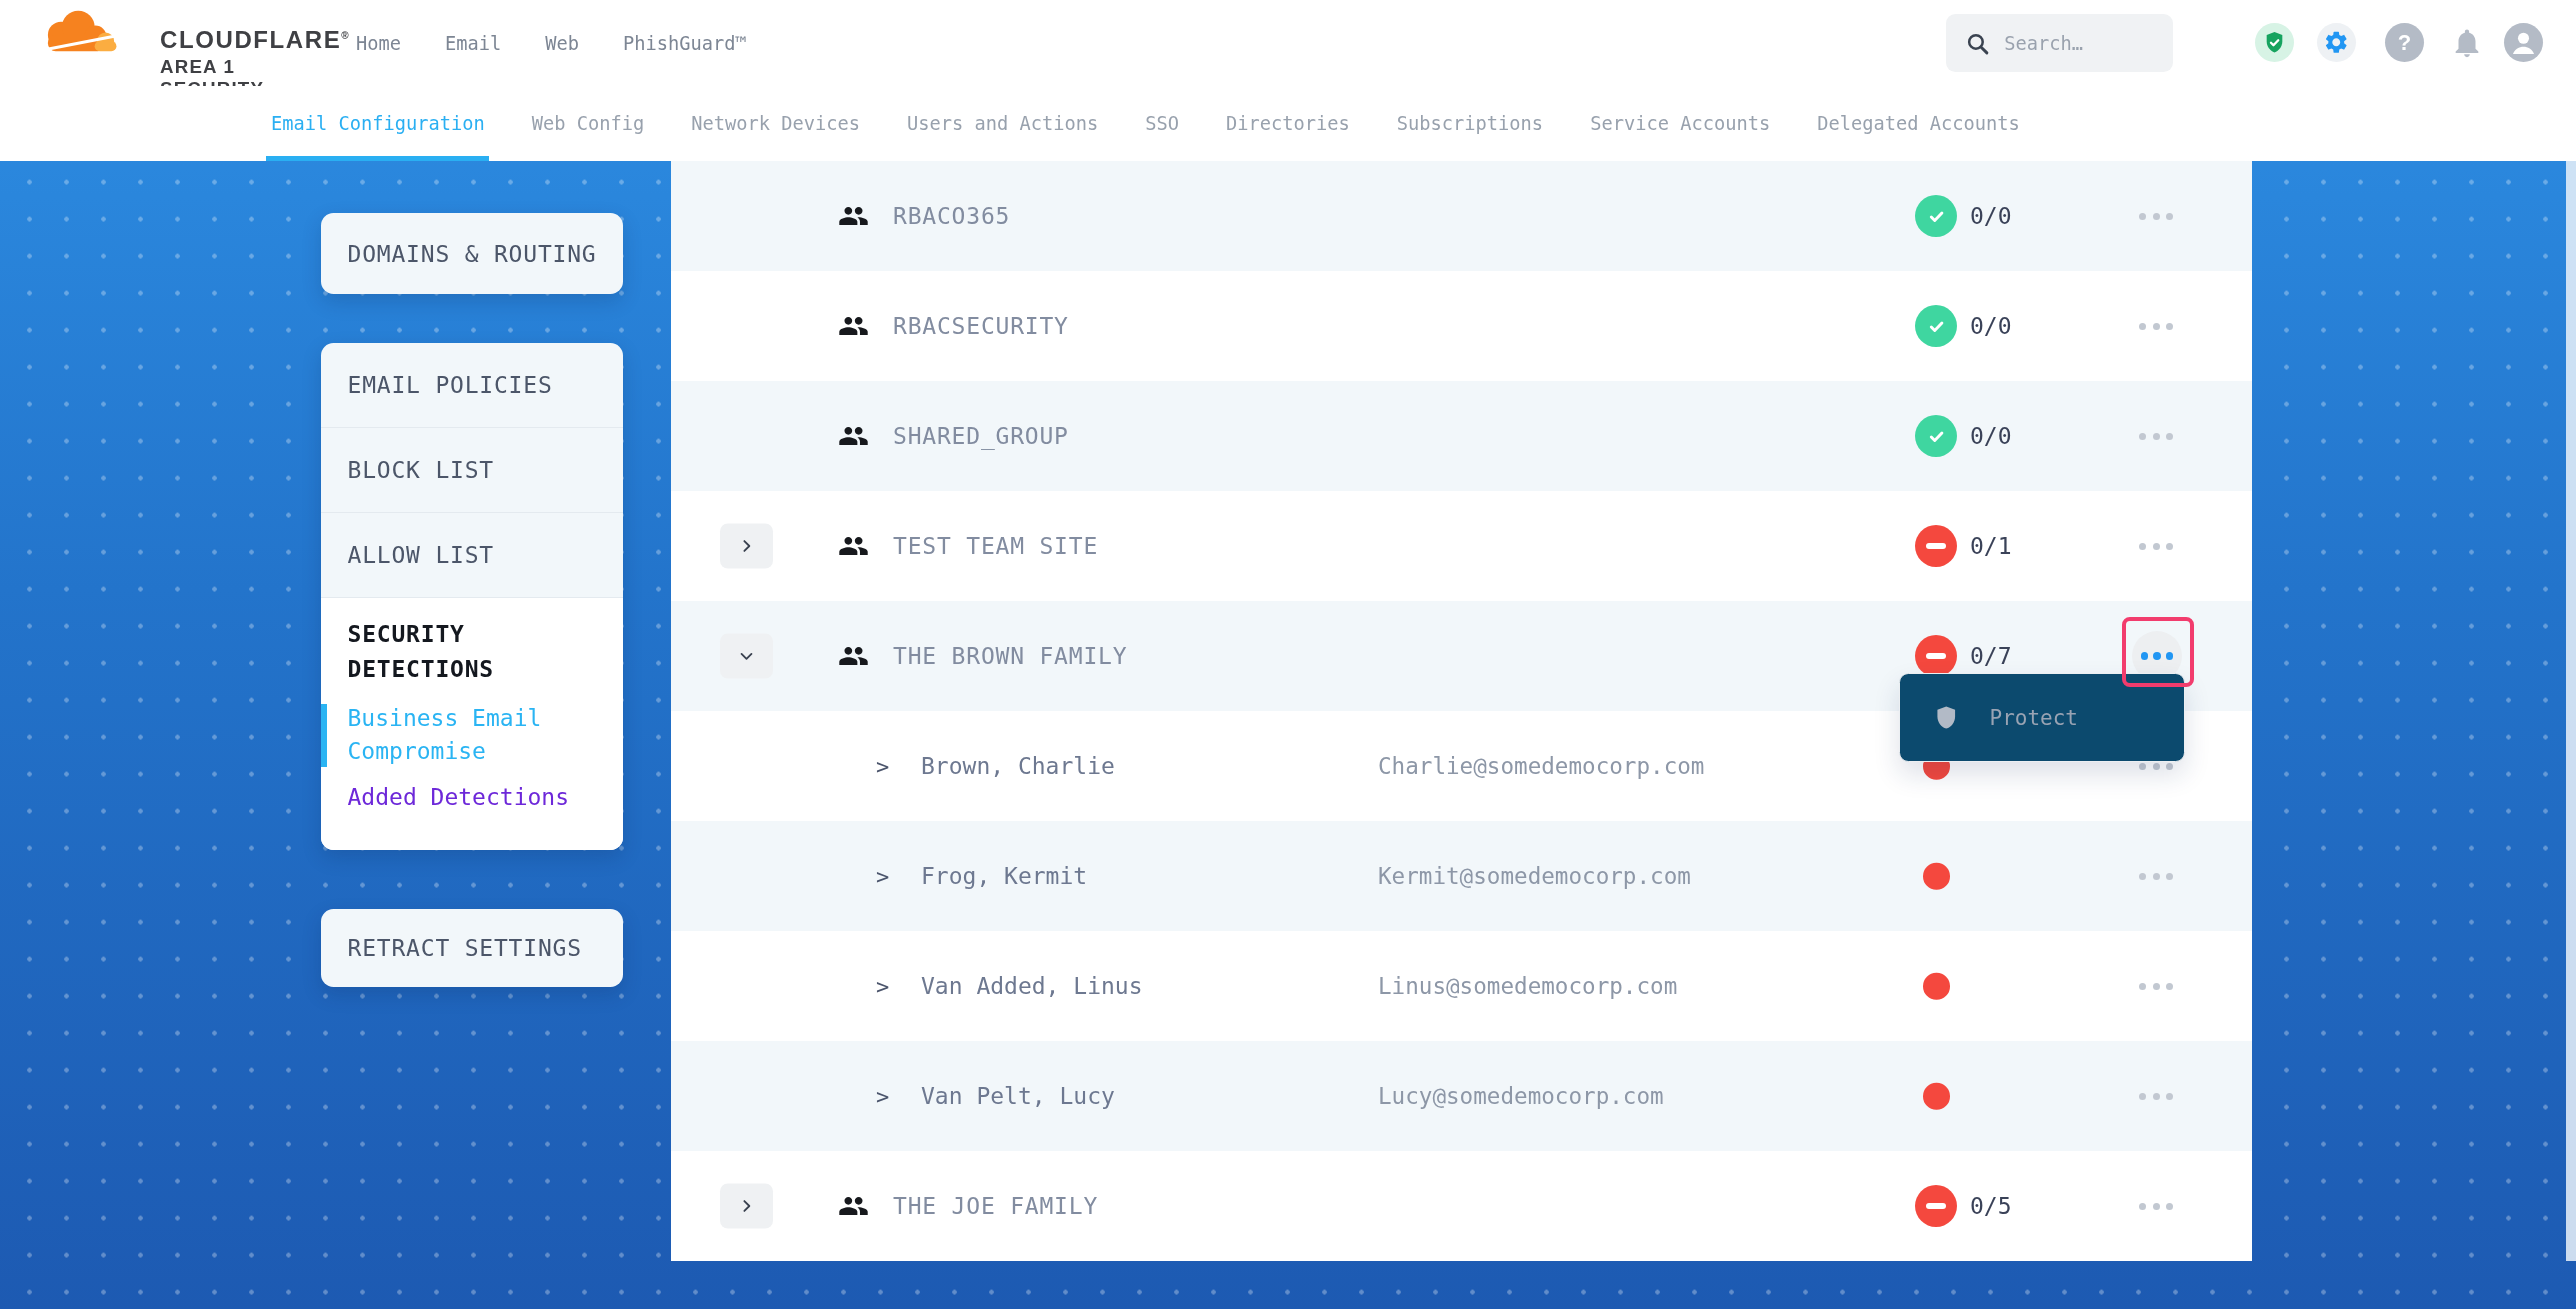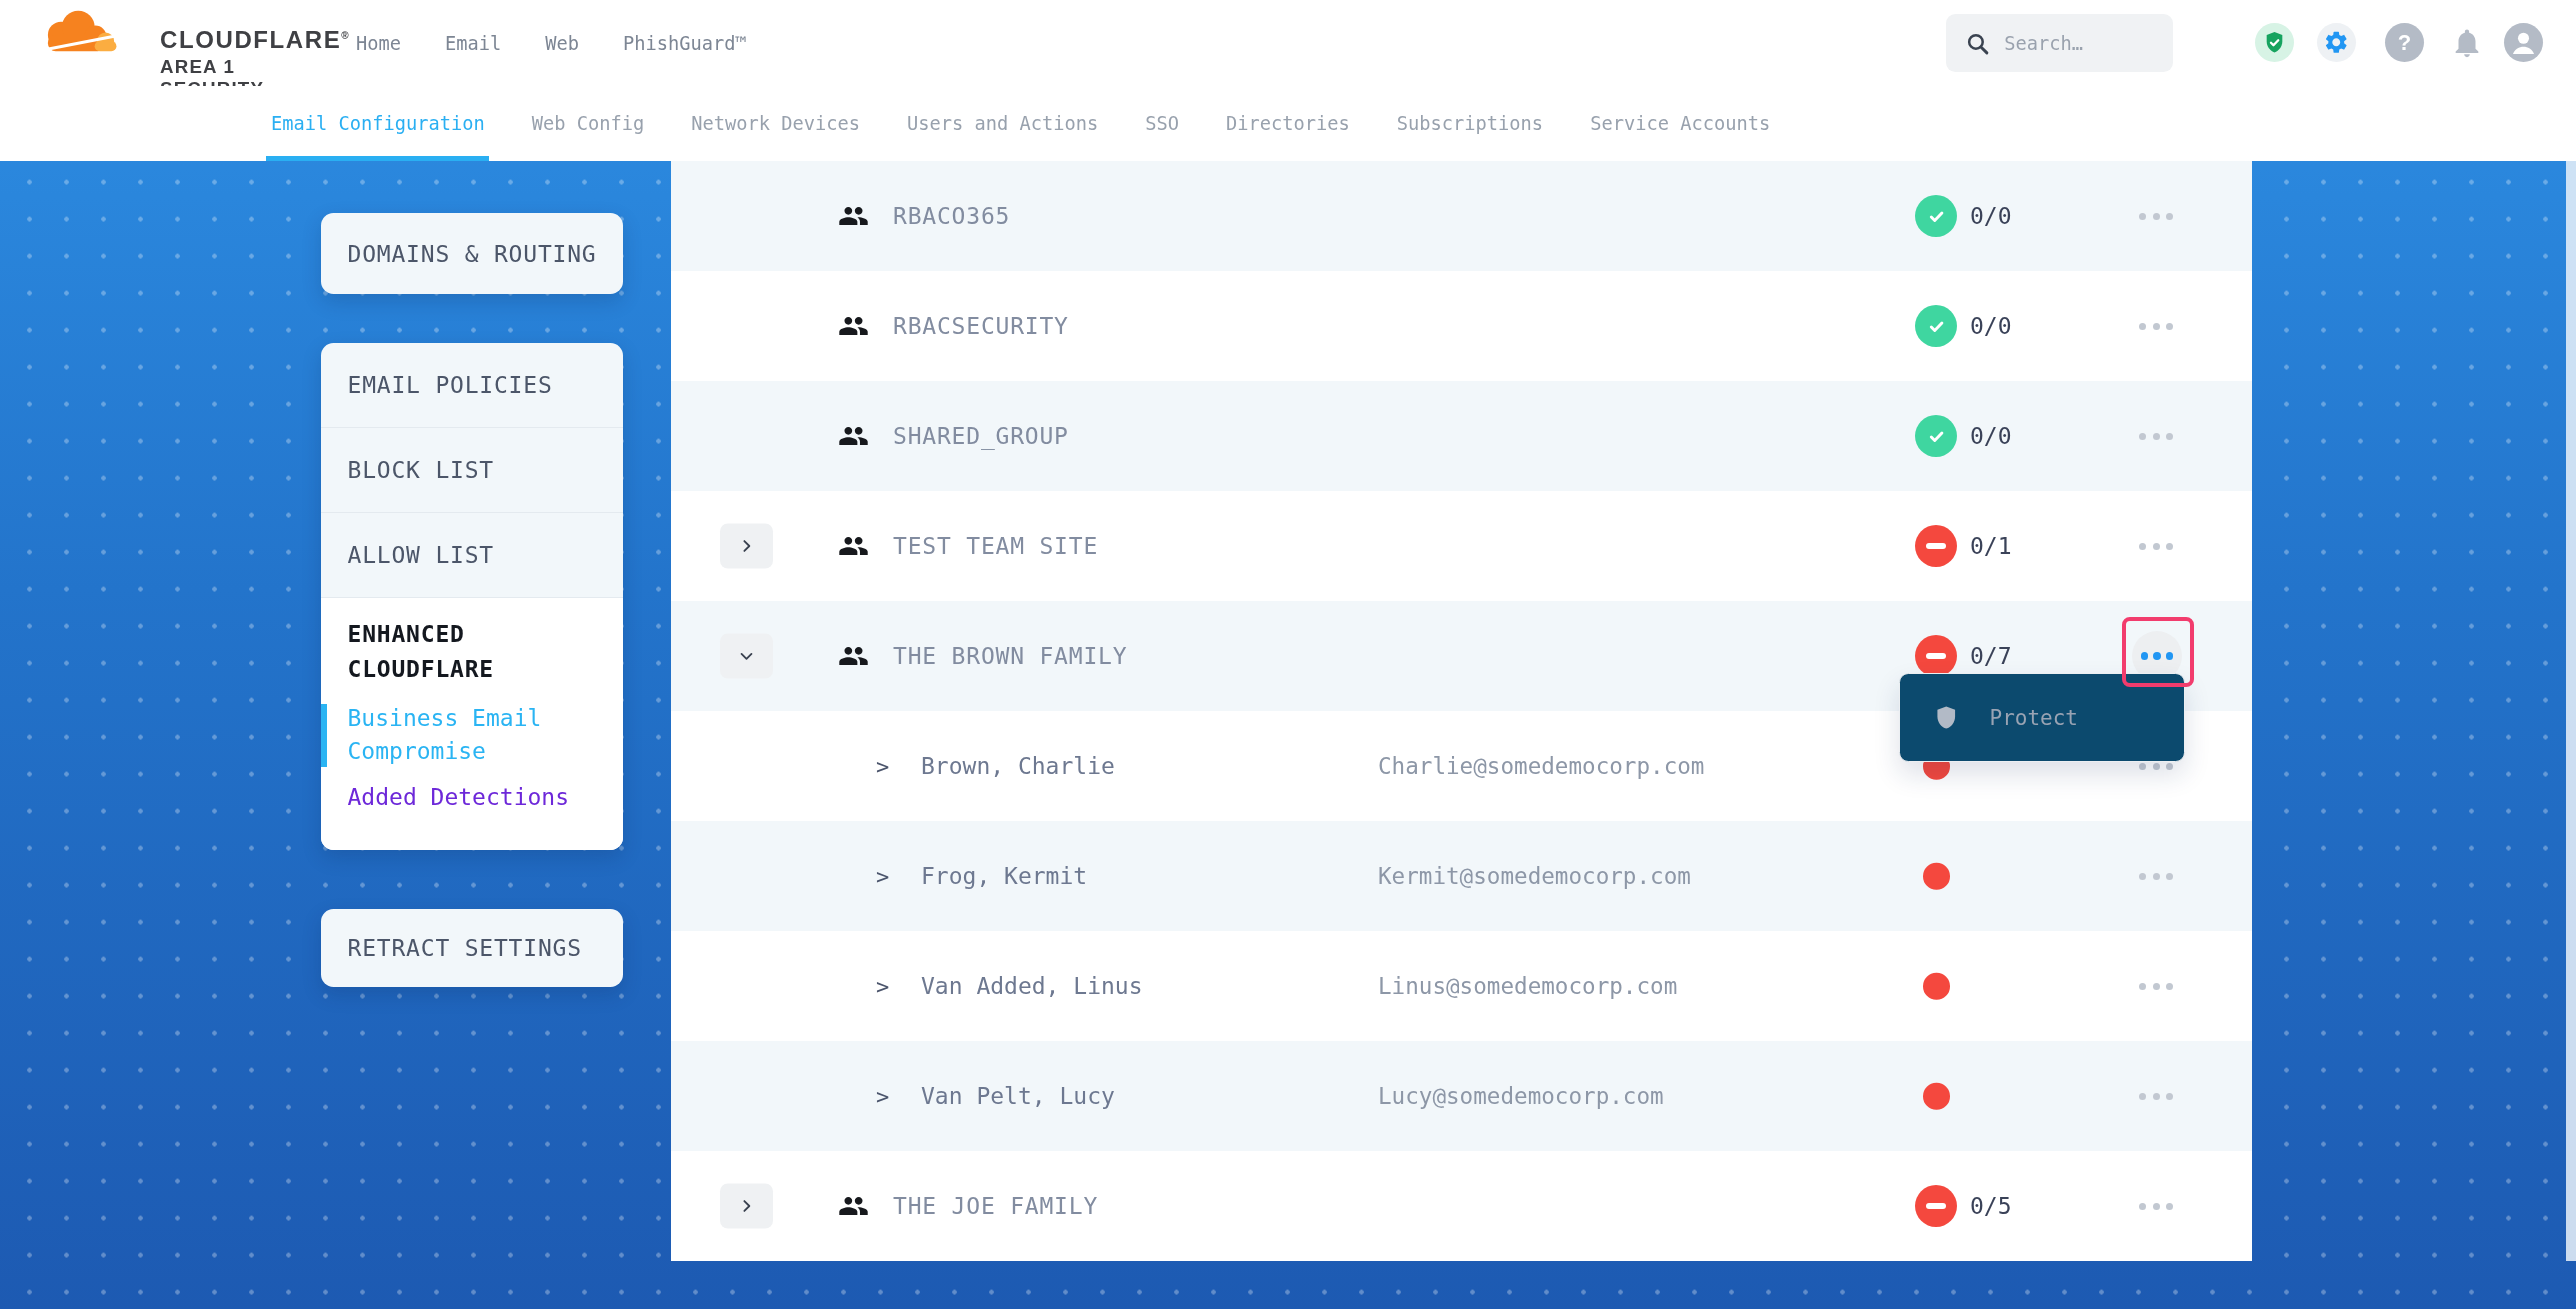--- a/index.html
+++ b/index.html
@@ -161,38 +161,39 @@
 
 <nav class="tabsbar">
   <span class="tab active">Email Configuration</span>
   <span class="tab">Web Config</span>
   <span class="tab">Network Devices</span>
   <span class="tab">Users and Actions</span>
   <span class="tab">SSO</span>
   <span class="tab">Directories</span>
   <span class="tab">Subscriptions</span>
   <span class="tab">Service Accounts</span>
+  <span class="tab">Delegated Accounts</span>
 </nav>
 
 <div class="card single domains">
   <span>DOMAINS &amp; ROUTING</span>
 </div>
 
 <div class="card policies">
   <div class="p-item">
     <span>EMAIL POLICIES</span>
   </div>
   <div class="p-item">
     <span>BLOCK LIST</span>
   </div>
   <div class="p-item">
     <span>ALLOW LIST</span>
   </div>
   <div class="enhanced">
-    <div class="enh-title">ENHANCED CLOUDFLARE</div>
+    <div class="enh-title">SECURITY DETECTIONS</div>
     <div class="enh-active">Business Email Compromise</div>
     <div class="enh-secondary">Added Detections</div>
   </div>
 </div>
 
 <div class="card single retract">
   <span>RETRACT SETTINGS</span>
 </div>
 
 <main class="board">

